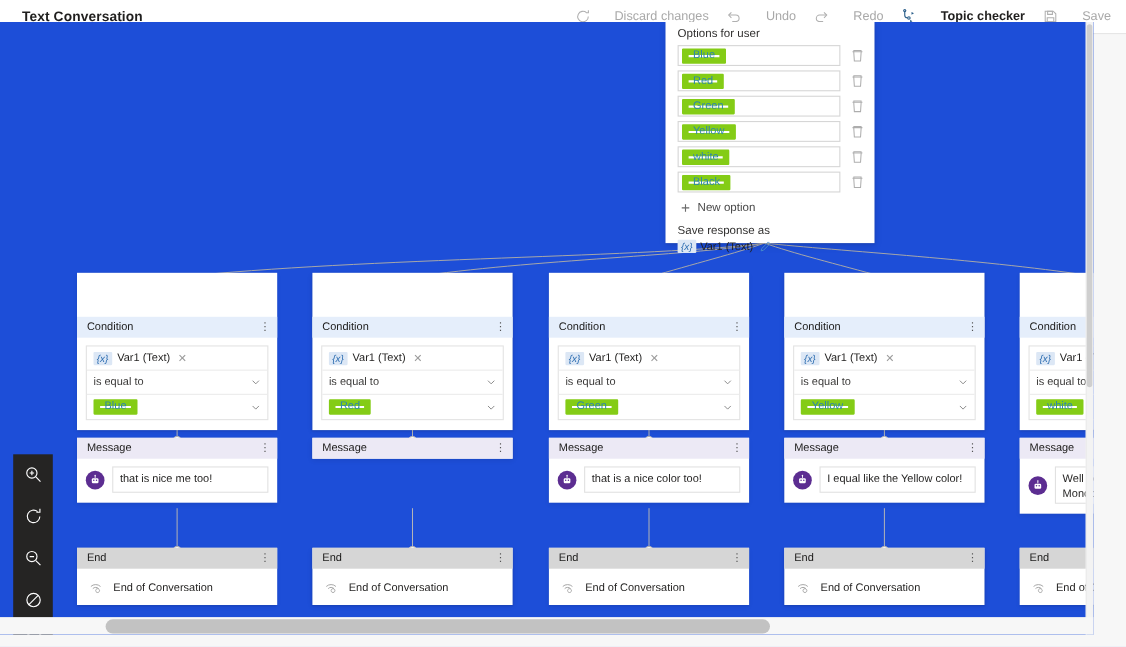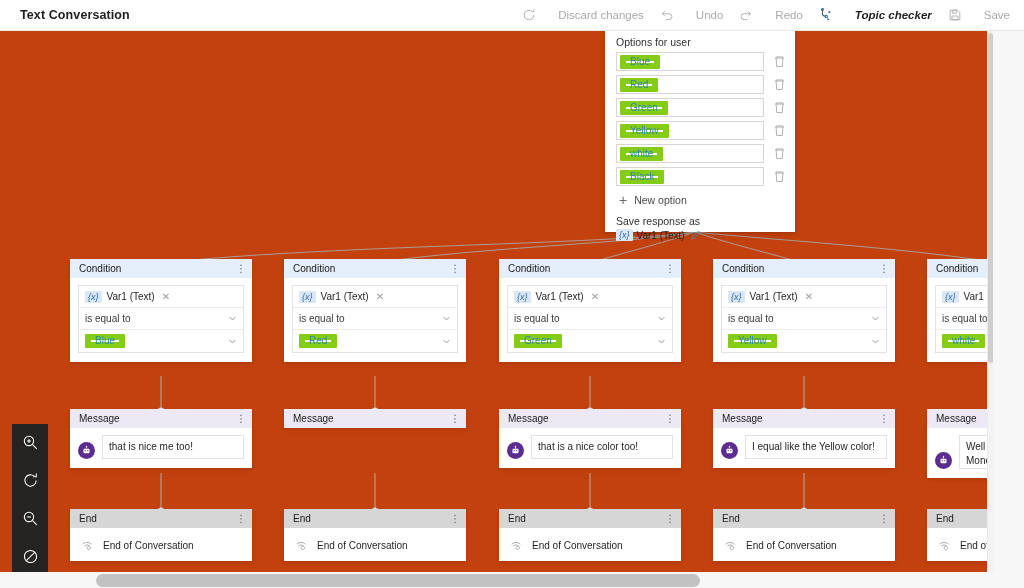--- a/index.html
+++ b/index.html
@@ -22,28 +22,28 @@
     margin-left: 20px; letter-spacing: 0.1px;
   }
   .topbar-actions {
     margin-left: auto; display: flex; align-items: center;
     margin-right: 14px; gap: 16px;
   }
   .tb-item {
     display: flex; align-items: center; gap: 22px;
     font-size: 11.5px; color: #a9a9a9; white-space: nowrap;
   }
-  .tb-item.active { color: #201f1e; font-weight: bold; font-style: italic; }
+  .tb-item.active { color: #201f1e; font-weight: bold; }
   .tb-ico { width: 14px; height: 14px; display: block; }
   .tb-ico svg { display: block; }
 
   
   .canvas {
-    position: absolute; left: 0; top: 31px; width: 994px; height: 557px;
-    background: #c2410c; overflow: hidden;
+    position: absolute; left: 0; top: 20px; width: 994px; height: 557px;
+    background: #1d4ed8; overflow: hidden;
   }
   .wires { position: absolute; left: 0; top: 0; width: 1024px; height: 557px; pointer-events: none; }
 
   
   .opt-panel {
     position: absolute; left: 605px; top: 0px; width: 190px; height: 201px;
     background: #ffffff;
     box-shadow: 0 0.6px 1.8px rgba(0,0,0,.10), 0 3px 7px rgba(0,0,0,.10);
   }
   .opt-title {
@@ -87,21 +87,21 @@
   
   .card {
     position: absolute; width: 182px;
     background: #ffffff;
     box-shadow: 0 0.5px 1.5px rgba(0,0,0,.11), 0 1.8px 5px rgba(0,0,0,.09);
   }
   .card-head {
     height: 19px; display: flex; align-items: center;
     padding: 0 6px 0 9px; font-size: 10px; color: #1b1a19;
   }
-  .card-head.cond { background: #e5eefb; }
+  .card-head.cond { background: #e5eefb; margin-top: 40px; }
   .card-head.msg  { background: #ece9f5; }
   .card-head.end  { background: #d6d6d6; }
   .kebab { margin-left: auto; width: 10px; text-align: center; color: #555; font-size: 10px; letter-spacing: .5px; line-height: 1; }
   .card-body { padding: 7px 8px 9px 8px; }
 
   
   .cond-box { border: 1px solid #e3e3e3; }
   .cond-var {
     height: 22px; display: flex; align-items: center; gap: 5px;
     padding: 0 6px; border-bottom: 1px solid #ececec;
@@ -110,21 +110,21 @@
   .cond-sel {
     height: 22px; display: flex; align-items: center;
     padding: 0 6px; font-size: 10px; color: #3b3a39;
     border-bottom: 1px solid #ececec;
   }
   .caret { margin-left: auto; width: 9px; height: 9px; }
   .caret svg { display: block; }
   .cond-val { height: 22px; display: flex; align-items: center; padding: 0 6px; }
 
   
-  .msg-row { display: flex; align-items: flex-end; gap: 7px; }
+  .msg-row { display: flex; align-items: center; gap: 7px; }
   .bot {
     width: 17px; height: 17px; border-radius: 50%;
     background: #5c2d91; flex: 0 0 auto; position: relative;
     display: flex; align-items: center; justify-content: center;
     margin-top: 1px;
   }
   .bot svg { display: block; }
   .msg-bubble {
     flex: 1; min-height: 20px; border: 1px solid #e1e1e1; background: #fff;
     font-size: 10px; color: #201f1e; padding: 4px 6px; line-height: 1.35;

